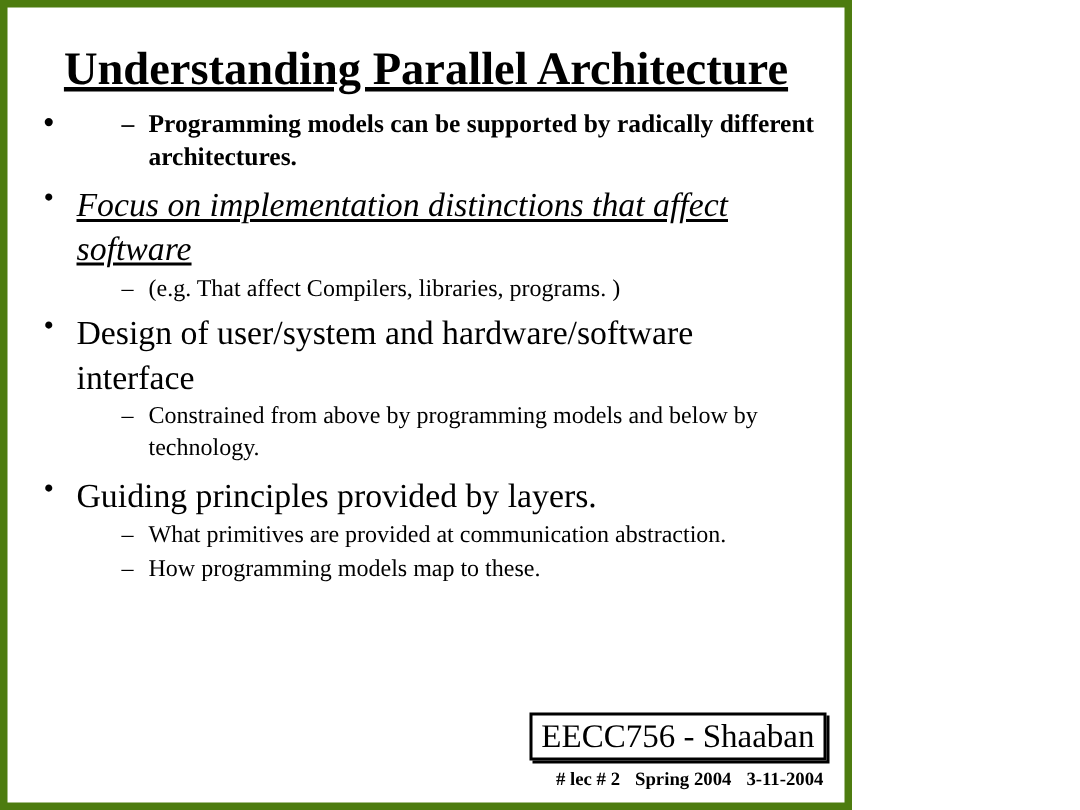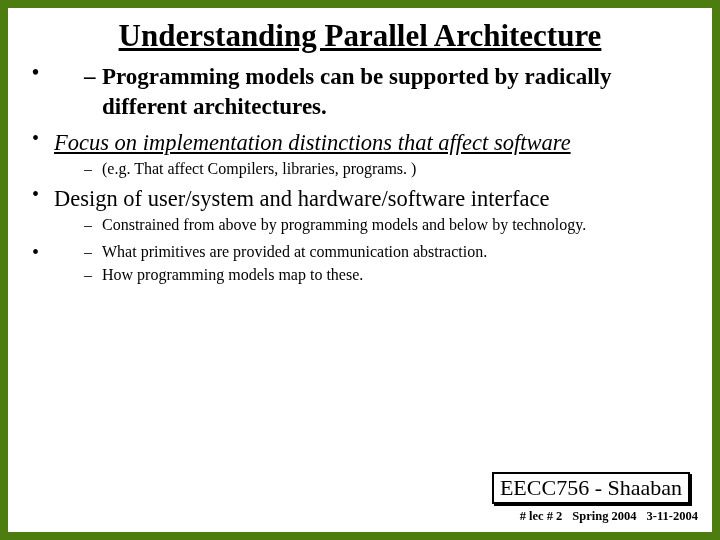--- a/index.html
+++ b/index.html
@@ -1,47 +1,47 @@
 <!DOCTYPE html>
 <html><head>
 <meta charset="utf-8">
 <style>
   * { margin: 0; padding: 0; box-sizing: border-box; }
   html, body { width: 720px; height: 540px; background: #fff; font-family: "Times New Roman", Times, serif; color: #000; }
   .slide {
-    width: 720px; height: 540px;
-    border: 8px solid #4d7c0f;
+    width: 568px; height: 540px;
+    border: 5px solid #4d7c0f;
     position: relative;
-    padding: 8px 18px 36px 18px;
+    padding: 21px 18px 36px 18px;
   }
   .title {
     text-align: center;
     font-size: 31px;
     font-weight: bold;
     text-decoration: underline;
     margin: 2px 0 8px 0;
   }
   ul.top { list-style: none; }
   ul.top > li { position: relative; padding-left: 28px; margin-bottom: 4px; }
   ul.top > li::before {
     content: "•"; position: absolute; left: 6px; top: 0;
     font-size: 20px; line-height: 1;
   }
   ul.sub { list-style: none; }
   ul.sub > li { position: relative; padding-left: 48px; margin-top: 2px; }
   ul.sub > li::before {
     content: "–"; position: absolute; left: 30px; top: 0;
   }
   .b-small { font-size: 18px; font-weight: bold; line-height: 1.25; }
-  .b-smaller { font-size: 23px; font-weight: bold; line-height: 1.3; }
+  .b-smaller { font-size: 17px; font-weight: bold; line-height: 1.3; }
   .p-big { font-size: 22.5px; line-height: 1.3; }
   .p-sub { font-size: 16px; line-height: 1.3; }
   .ital-under { font-style: italic; text-decoration: underline; }
   .course-box {
-    position: absolute; right: 22px; bottom: 28px;
+    position: absolute; right: 12px; bottom: 28px;
     border: 2px solid #000;
     box-shadow: 2px 2px 0 #000;
     background: #fff;
     font-size: 22px;
     padding: 1px 6px;
   }
   .footer-line {
     position: absolute; right: 14px; bottom: 8px;
     font-size: 12.5px; font-weight: bold;
     display: flex; gap: 10px; margin-top: 16px;
@@ -71,20 +71,21 @@
     </li>
     <li class="p-big">
       <span>Design of user/system and hardware/software interface</span>
       <ul class="sub">
         <li class="p-sub">
           <span>Constrained from above by programming models and below by technology.</span>
         </li>
       </ul>
     </li>
     <li class="p-big" style="margin-top:6px;">
+      <span>Guiding principles provided by layers.</span>
       <ul class="sub">
         <li class="p-sub">
           <span>What primitives are provided at communication abstraction.</span>
         </li>
         <li class="p-sub">
           <span>How programming models map to these.</span>
         </li>
       </ul>
     </li>
   </ul>

